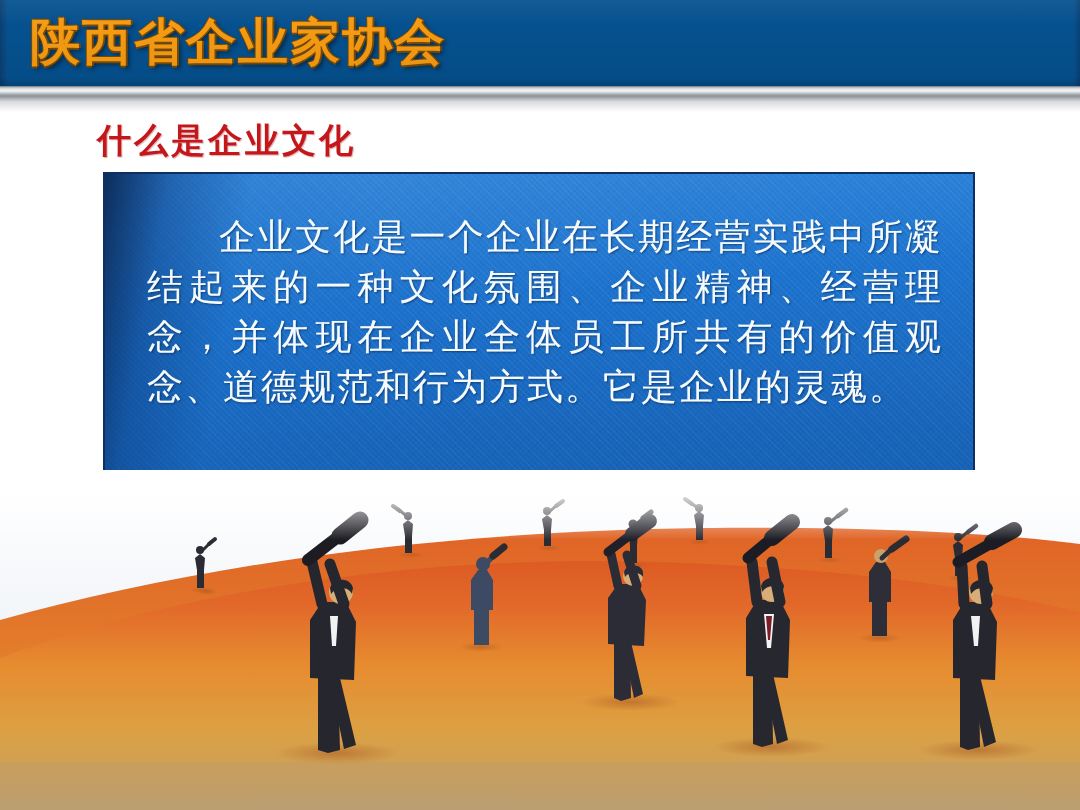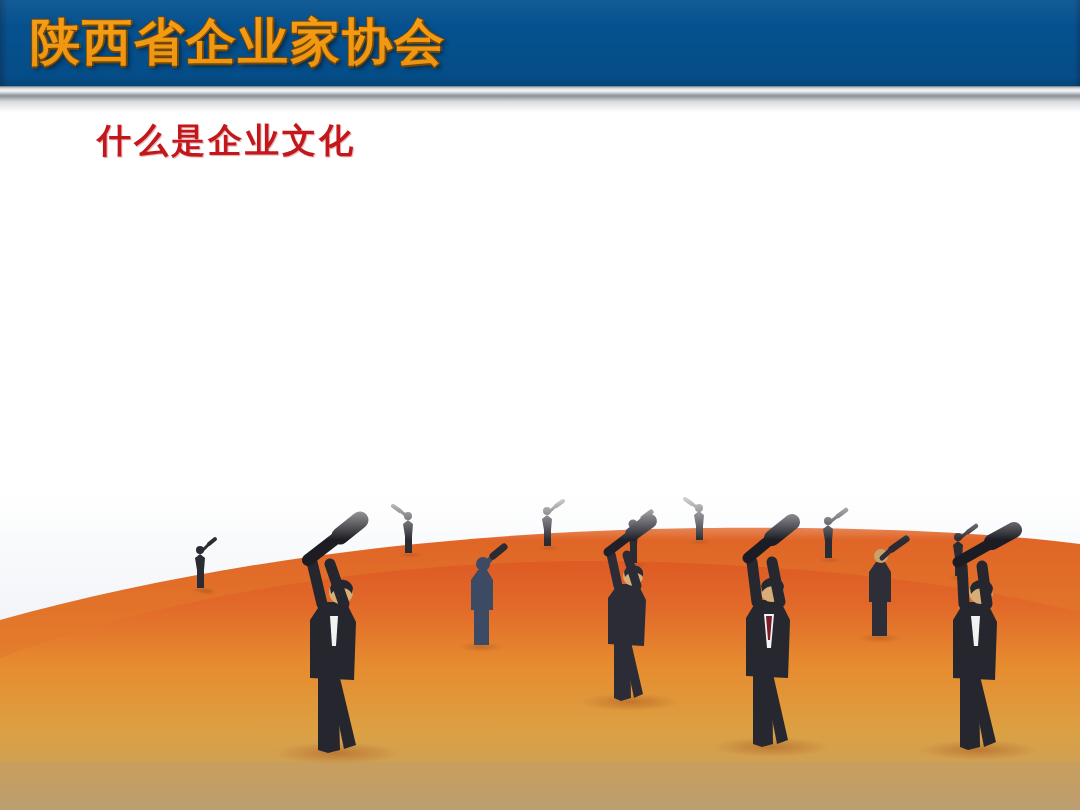--- a/index.html
+++ b/index.html
@@ -224,20 +224,25 @@
   <div class="header-banner">
     <div class="header-left-edge"></div>
     <div class="header-right-edge"></div>
     <div class="header-title">陕西省企业家协会</div>
   </div>
   <div class="metal-strip"></div>
   <div class="metal-shadow"></div>
 
   <div class="section-title">什么是企业文化</div>
 
+  <div class="content-box">
+    <div class="content-text">
+      <p class="para">企业文化是一个企业在长期经营实践中所凝结起来的一种文化氛围、企业精神、经营理念，并体现在企业全体员工所共有的价值观念、道德规范和行为方式。它是企业的灵魂。</p>
+    </div>
+  </div>
 
   <div class="illustration">
     <svg class="illo-svg" viewBox="0 0 1080 340" preserveAspectRatio="none">
       <defs>
         <linearGradient id="skyGrad" x1="0" y1="0" x2="0" y2="1">
           <stop offset="0%" stop-color="#ffffff"></stop>
           <stop offset="45%" stop-color="#f2f5f9"></stop>
           <stop offset="100%" stop-color="#dfe8f2"></stop>
         </linearGradient>
         <linearGradient id="hillGrad" x1="0" y1="0" x2="0" y2="1">

